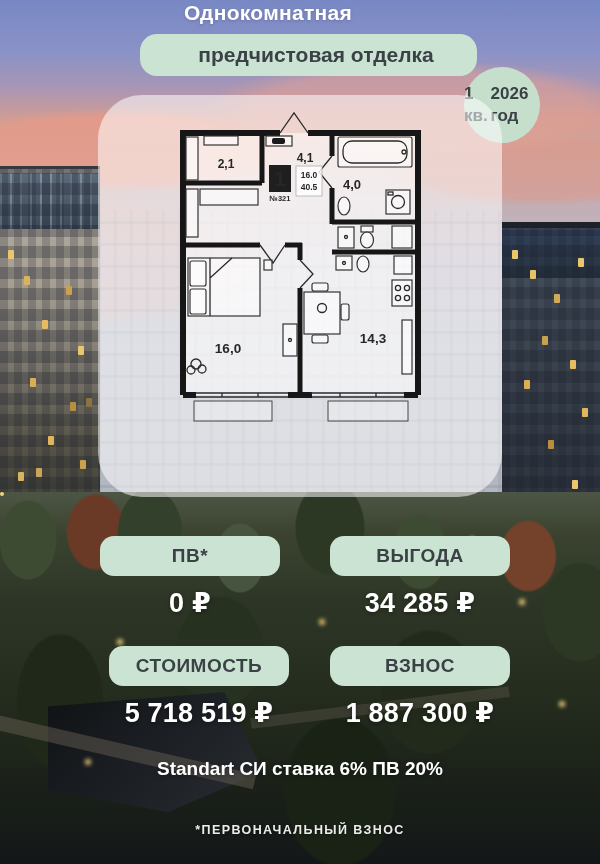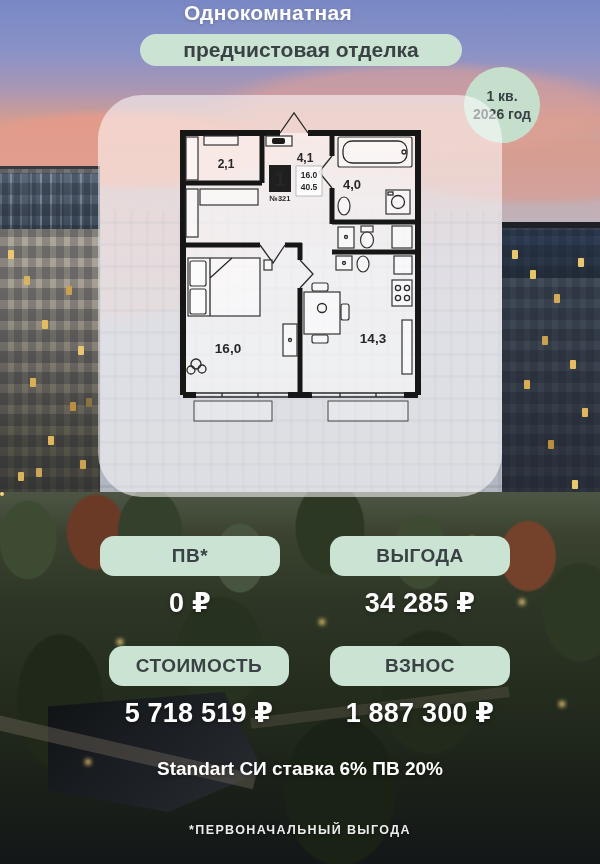--- a/index.html
+++ b/index.html
@@ -72,26 +72,26 @@
     clip-path:polygon(0 12%,82% 0,100% 66%,56% 100%,0 82%);
     background:linear-gradient(135deg,#0f1115 0%,#1d2026 55%,#2b2e34 100%);opacity:.92;}
   .path1{position:absolute;left:-12px;top:252px;width:270px;height:15px;background:#6d6458;opacity:.45;transform:rotate(13deg);}
   .path2{position:absolute;left:250px;top:210px;width:260px;height:11px;background:#5f574c;opacity:.4;transform:rotate(-7deg);}
   .park-lights{position:absolute;left:0;top:0;width:4px;height:4px;border-radius:50%;background:#f4d27f;
     box-shadow:118px 148px 4px 1px #f4d27f,320px 128px 4px 1px #eec873,520px 108px 4px 1px #f4d27f,
       86px 268px 4px 1px #eec873,560px 210px 4px 1px #f4d27f,250px 60px 3px 0 #d9b45f,470px 44px 3px 0 #d9b45f;}
   
   .title{position:absolute;left:0;top:1px;width:536px;text-align:center;
     font-size:21px;font-weight:700;color:#fff;letter-spacing:.3px;text-shadow:0 1px 3px rgba(40,40,70,.25);}
-  .finish-pill{position:absolute;left:140px;top:34px;width:322px;height:32px;border-radius:17px;
+  .finish-pill{position:absolute;left:140px;top:34px;width:322px;height:42px;border-radius:17px;
     background:var(--green);display:flex;align-items:center;justify-content:center;
-    font-size:21px;font-weight:700;color:var(--ink);}
+    font-size:21px;font-weight:700;color:var(--ink);padding-left:15px;}
   .delivery-badge{position:absolute;left:464px;top:67px;width:76px;height:76px;border-radius:50%;
-    background:#c6dfcd;display:flex;flex-direction:column;align-items:center;justify-content:center;
-    font-size:14px;font-weight:700;color:var(--ink);line-height:1.3;}
+    background:#c6dfcd;display:flex;flex-direction:row;align-items:center;justify-content:center;
+    font-size:17px;font-weight:700;color:var(--ink);line-height:1.3;}
   
   .plan-panel{position:absolute;left:98px;top:95px;width:404px;height:402px;border-radius:44px;
     background:rgba(255,255,255,.55);}
   .plan-svg{position:absolute;left:82px;top:15px;}
   
   .offer{position:absolute;width:180px;text-align:center;}
   .offer .pill{height:40px;border-radius:14px;background:var(--green);
     display:flex;align-items:center;justify-content:center;
     font-size:19px;font-weight:700;color:var(--ink);letter-spacing:.5px;}
   .offer .val{margin-top:11px;font-size:27px;font-weight:700;color:#fff;letter-spacing:.2px;
@@ -289,15 +289,15 @@
   <div class="offer" id="offer-price">
     <div class="pill">СТОИМОСТЬ</div>
     <div class="val">5 718 519 ₽</div>
   </div>
   <div class="offer" id="offer-benefit">
     <div class="pill">ВЗНОС</div>
     <div class="val">1 887 300 ₽</div>
   </div>
 
   <div class="program">Standart СИ ставка 6% ПВ 20%</div>
-  <div class="footnote">*ПЕРВОНАЧАЛЬНЫЙ ВЫГОДА</div>
+  <div class="footnote">*ПЕРВОНАЧАЛЬНЫЙ ВЗНОС</div>
 
 </div>
 
 </body></html>

